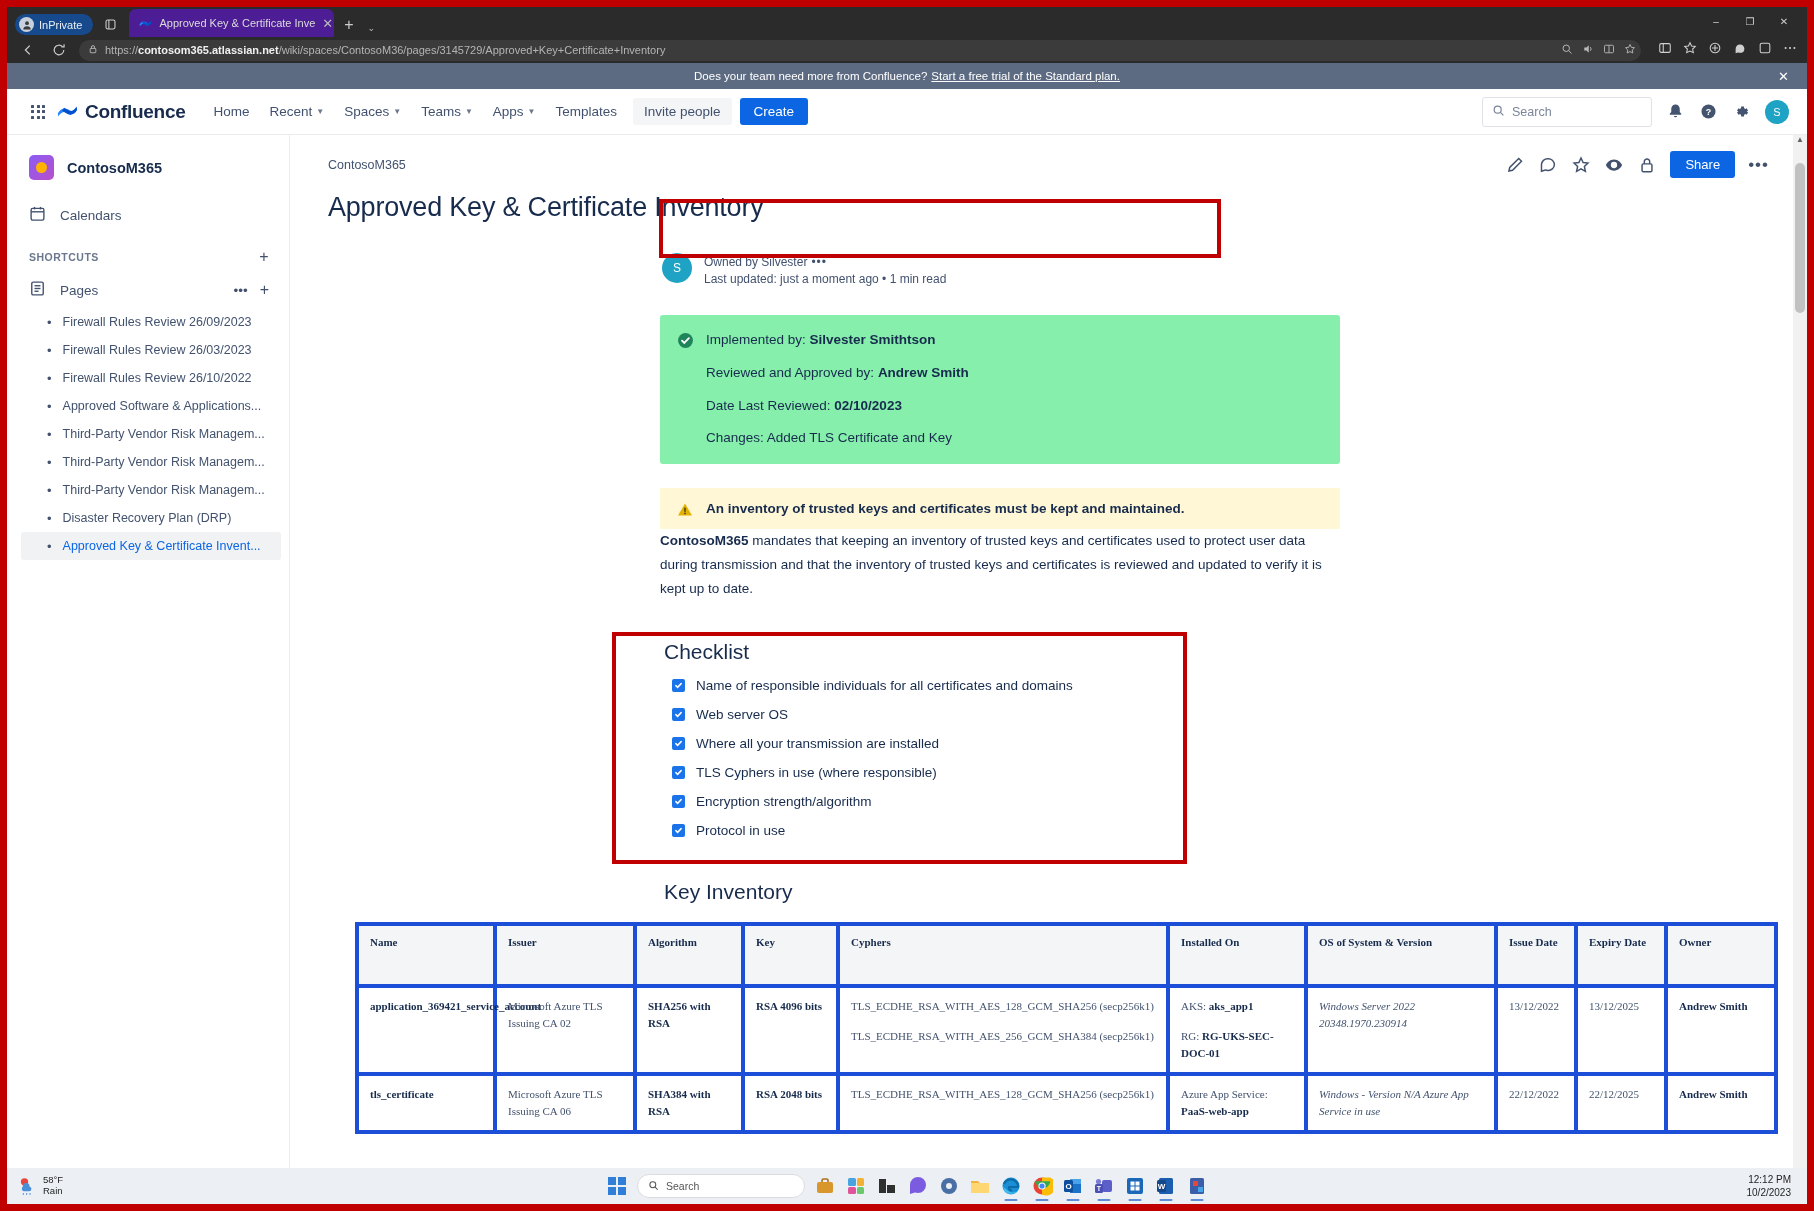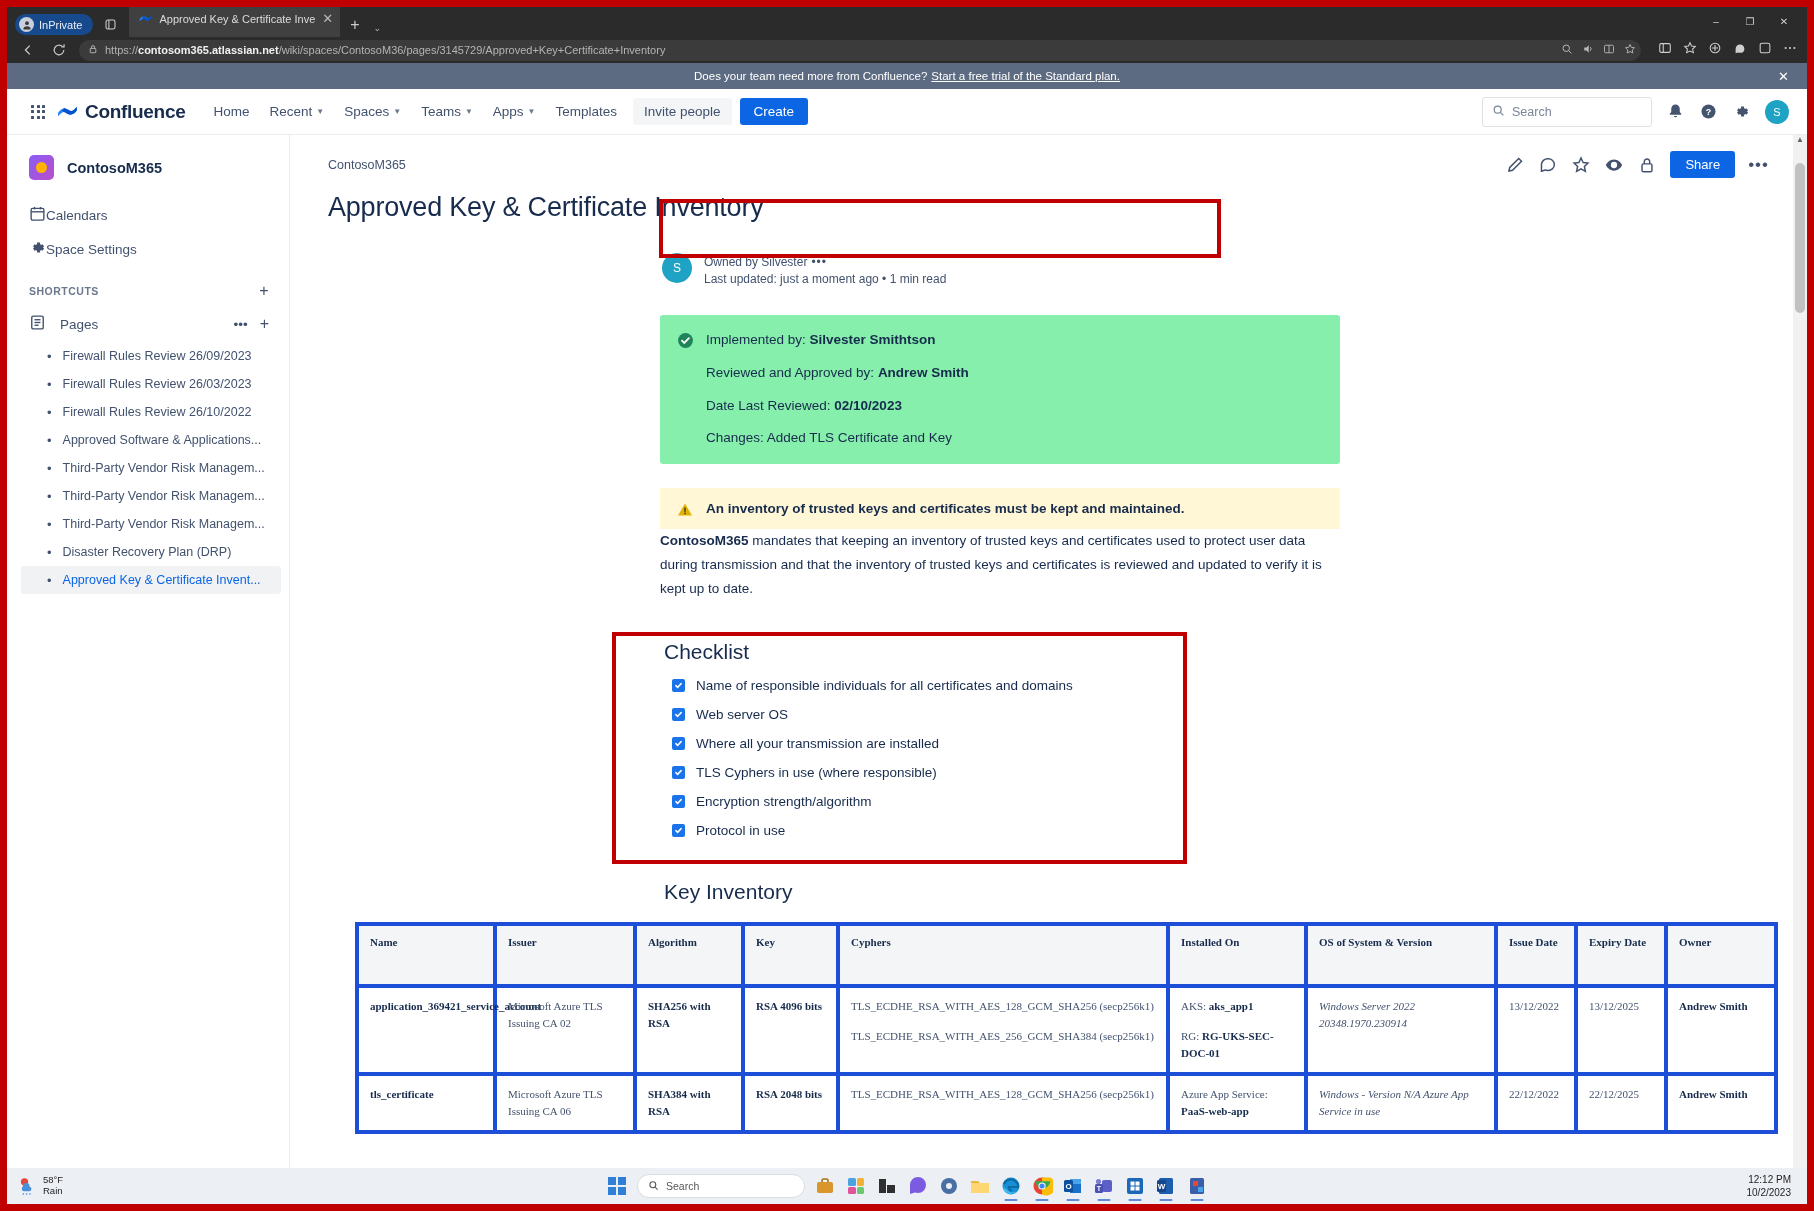--- a/index.html
+++ b/index.html
@@ -29,22 +29,22 @@
     width: 15px; height: 15px; border-radius: 50%; background: #c7d0dc;
     display: flex; align-items: center; justify-content: center;
   }
   .inprivate-avatar svg { width: 10px; height: 10px; }
   .tabsearch-btn {
     width: 22px; height: 21px; margin: 0 4px 2px 2px;
     display: flex; align-items: center; justify-content: center; border-radius: 3px;
   }
   .browser-tab {
     display: flex; align-items: center; gap: 7px;
-    background: #404040; border-radius: 7px 7px 0 0;
-    height: 37px; padding: 0 7px 0 10px; min-width: 200px; max-width: 230px;
+    background: #4c1d95; border-radius: 7px 7px 0 0;
+    height: 28px; padding: 0 1px 0 10px; min-width: 200px; max-width: 230px;
     color: #dcdcdc; font-size: 11px;
   }
   .tab-favicon { width: 13px; height: 13px; flex: 0 0 13px; }
   .tab-title { flex: 1; white-space: nowrap; overflow: hidden; text-overflow: clip; }
   .tab-close { font-size: 13px; color: #b9b9b9; line-height: 1; }
   .tab-plus { color: #ccc; font-size: 16px; padding: 0 6px 3px; }
   .tab-chev { color: #bbb; font-size: 9px; padding: 0 4px 4px; }
   #win-controls {
     position: absolute; top: 0; right: 6px; display: flex; gap: 0; height: 28px; align-items: center;
   }
@@ -114,21 +114,21 @@
   }
   #space-header { display: flex; align-items: center; gap: 13px; padding: 6px 20px 18px 22px; }
   #space-icon {
     width: 25px; height: 25px; border-radius: 5px;
     background: linear-gradient(135deg,#8b5cf6,#b84fc9);
     display:flex;align-items:center;justify-content:center;
   }
   #space-icon .dot { width: 11px; height: 11px; border-radius:50%; background:#ffb300; }
   #space-name { font-size: 14.5px; font-weight: 600; color: #172b4d; }
   .side-link {
-    display: flex; align-items: center; 
+    display: flex; align-items: center; gap: 14px;
     padding: 7px 20px 7px 22px; font-size: 13.5px; color: #42526e;
   }
   .side-link svg { width: 17px; height: 17px; flex: 0 0 17px; color: #42526e; }
   .side-section {
     display: flex; align-items: center; padding: 16px 20px 6px 22px;
     font-size: 10.5px; font-weight: 700; color: #6b778c; letter-spacing: .5px;
   }
   .side-section .plus { margin-left: auto; font-size: 16px; color: #42526e; font-weight: 400; }
   #pages-row {
     display: flex; align-items: center; gap: 14px;
@@ -457,26 +457,20 @@
       </div>
 
       <div class="side-link">
         <span><svg viewBox="0 0 16 16" fill="none" stroke="currentColor" stroke-width="1.3">
               <rect x="2" y="3.2" width="12" height="11" rx="1.4"></rect>
               <line x1="2" y1="6.4" x2="14" y2="6.4"></line>
               <line x1="5.2" y1="1.8" x2="5.2" y2="4.2"></line>
               <line x1="10.8" y1="1.8" x2="10.8" y2="4.2"></line>
             </svg></span>
         <span>Calendars</span>
-      </div>
-      <div class="side-link">
-        <span><svg viewBox="0 0 16 16" fill="currentColor">
-              <path d="M8 5.2A2.8 2.8 0 108 10.8 2.8 2.8 0 008 5.2zm6.2 3.5l-1.3-.7v-.1l1.3-.7-1.3-2.3-1.3.7a5.4 5.4 0 00-1.2-.7V3.4H7.6v1.5a5.4 5.4 0 00-1.2.7l-1.3-.7L3.8 7.2l1.3.7v.2l-1.3.7 1.3 2.3 1.3-.7c.4.3.8.5 1.2.7v1.5h2.8v-1.5c.4-.2.8-.4 1.2-.7l1.3.7z"></path>
-            </svg></span>
-        <span>Space Settings</span>
       </div>
 
       <div class="side-section">
         <span>SHORTCUTS</span>
         <span class="plus">+</span>
       </div>
 
       <div id="pages-row">
         <span><svg viewBox="0 0 16 16" fill="none" stroke="currentColor" stroke-width="1.3">
               <rect x="2.6" y="2" width="10.8" height="12" rx="1.4"></rect>

